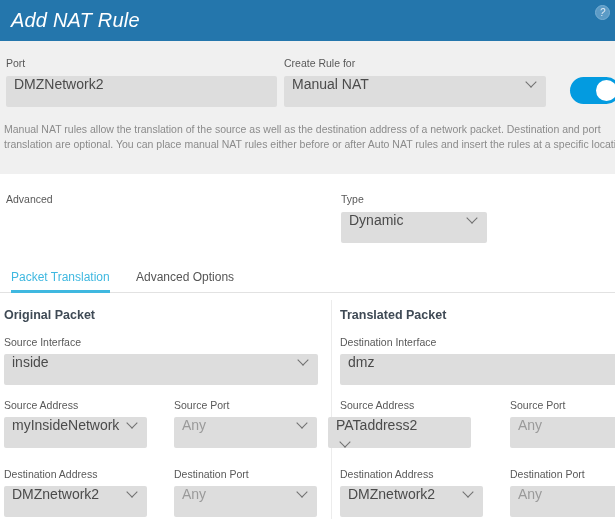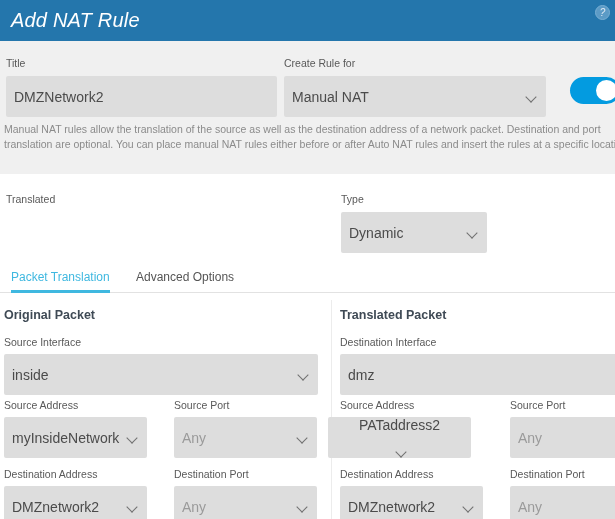--- a/index.html
+++ b/index.html
@@ -67,23 +67,22 @@
     color: #595959;
     font-family: "Liberation Sans", sans-serif;
     line-height: 12px;
     white-space: nowrap;
   }
 
   .input-box {
     background: #DDDDDD;
     border: none;
     border-radius: 2px;
-    height: 41px;
+    height: 31px;
     display: flex;
-    align-items: center;
     padding: 0 8px;
     font-size: 14px;
     color: #4b4b4b;
     font-family: "Liberation Sans", sans-serif;
     overflow: hidden;
     white-space: nowrap;
   }
   .input-box.muted { color: #9a9a9a; }
   .input-box .val {
     flex: 1 1 auto;
@@ -225,38 +224,38 @@
 
 <div id="app">
 
   <div class="titlebar">
     <span class="titlebar-text">Add NAT Rule</span>
     <div class="help-icon">?</div>
   </div>
 
   <div class="greypanel"></div>
 
-  <div class="fld-label lbl-title">Title</div>
+  <div class="fld-label lbl-title">Port</div>
   <div class="input-box box-title">
     <span class="val">DMZNetwork2</span>
   </div>
 
   <div class="fld-label lbl-createfor">Create Rule for</div>
   <div class="input-box box-createfor">
     <span class="val">Manual NAT</span>
     <span class="caret"></span>
   </div>
 
   <div class="toggle">
     <div class="knob"></div>
   </div>
 
   <div class="desc">Manual NAT rules allow the translation of the source as well as the destination address of a network packet. Destination and port translation are optional. You can place manual NAT rules either before or after Auto NAT rules and insert the rules at a specific location.</div>
 
-  <div class="fld-label lbl-placement">Translated</div>
+  <div class="fld-label lbl-placement">Advanced</div>
 
   <div class="fld-label lbl-type">Type</div>
   <div class="input-box box-type">
     <span class="val">Dynamic</span>
     <span class="caret"></span>
   </div>
 
   <div class="tabbar">
     <div class="tab inactive">Advanced Options</div>
     <div class="tab active">Packet Translation</div>

